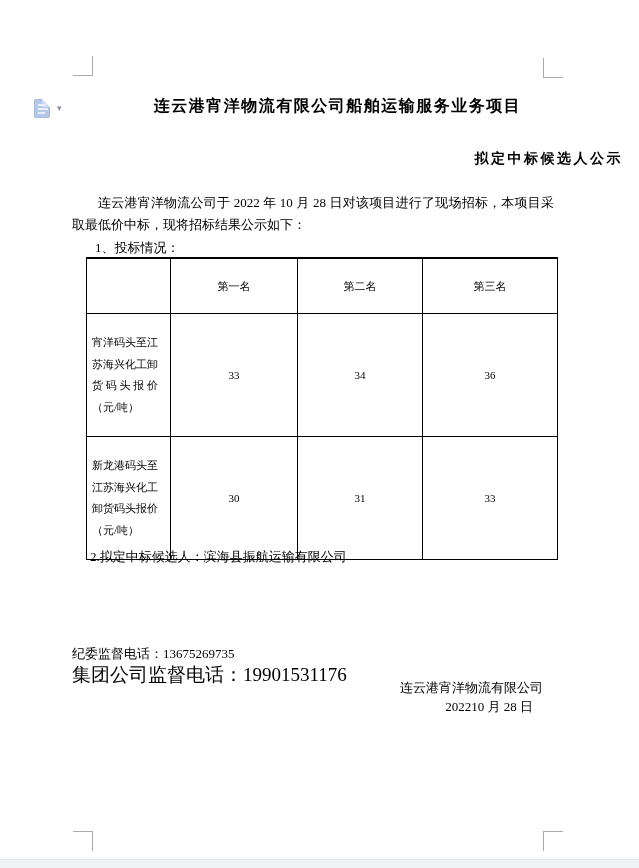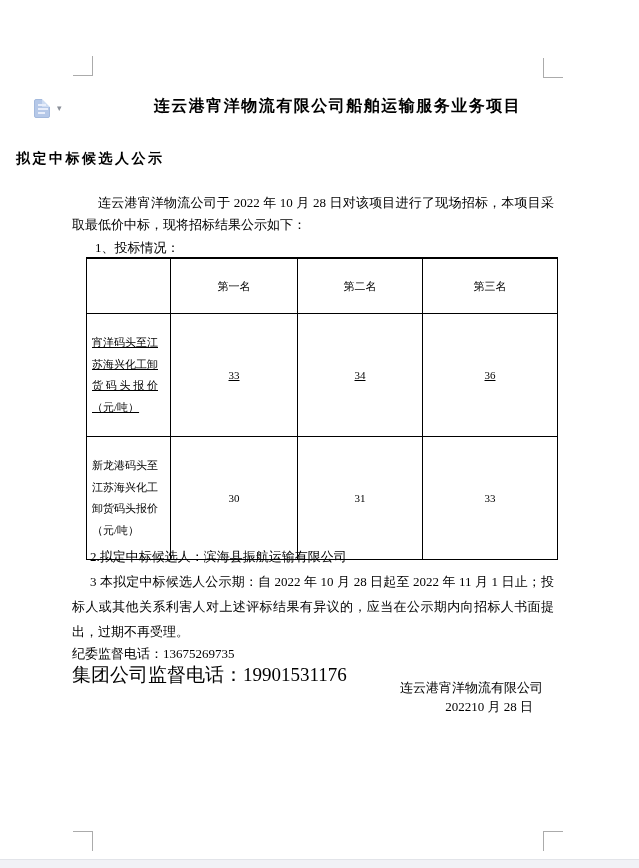--- a/index.html
+++ b/index.html
@@ -20,29 +20,29 @@
   .pl3 { top:12px; width:7px; }
   .paste-caret { margin-left:7px; font-size:9px; color:#8a8f98; font-family:"DejaVu Sans",sans-serif; }
   
   .mark { position:absolute; width:20px; height:20px; }
   .mark-tl { left:73px;  top:56px;  border-right:1px solid #ababab; border-bottom:1px solid #ababab; }
   .mark-tr { left:543px; top:58px;  border-left:1px solid #ababab;  border-bottom:1px solid #ababab; }
   .mark-bl { left:73px;  top:831px; border-right:1px solid #ababab; border-top:1px solid #ababab; }
   .mark-br { left:543px; top:831px; border-left:1px solid #ababab;  border-top:1px solid #ababab; }
   
   .doc-title { position:absolute; left:0; right:0; top:96px; text-align:center; font-size:16px; font-weight:bold; letter-spacing:1.5px;padding-left:36px; }
-  .doc-subtitle { position:absolute; left:0; right:16px; top:150px; text-align:left; font-size:14px; font-weight:bold; letter-spacing:2.5px;padding-left:16px; }
+  .doc-subtitle { position:absolute; left:0; right:16px; top:150px; text-align:right; font-size:14px; font-weight:bold; letter-spacing:2.5px; }
   .intro { position:absolute; left:72px; top:192px; width:482px; font-size:13px; line-height:22px; text-indent:26px; text-align:justify; }
   .sec1 { position:absolute; left:95px; top:239px; font-size:13px; }
   
   .bid-table { position:absolute; left:86px; top:257px; width:471px; border-collapse:collapse; border-top:2px solid #000; table-layout:fixed; }
   .bid-table td { border:1px solid #000; font-size:11px; text-align:center; vertical-align:middle; padding:18px 4px; white-space:pre-line; line-height:24px; }
   .bid-table tr.hrow td { height:30px; line-height:18px; }
   .bid-table tr.r-name td { height:78px; }
-  .bid-table tr.r-p1 td { height:87px;text-decoration:underline; }
+  .bid-table tr.r-p1 td { height:87px; }
   .bid-table tr.r-p2 td { height:92px; }
   .bid-table td.lbl { line-height:21.5px; text-align:left; padding-left:5px; padding-right:3px; }
   .bid-table td.lbl-center { text-align:center; line-height:28px; }
   .bid-table td.v-top { vertical-align:top; padding-top:3px; }
   .sec2 { position:absolute; left:90px; top:548px; font-size:13px; }
   .sec3 { position:absolute; left:72px; top:569px; width:482px; font-size:13px; line-height:25px; text-indent:18px; text-align:justify; }
   .phone1 { position:absolute; left:72px; top:645px; font-size:13px; }
   .phone2 { position:absolute; left:72px; top:662px; font-size:19px; }
   .sig { position:absolute; right:96px; top:680px; text-align:right; font-size:13px; line-height:16px; }
   .sig-date { padding-right:10px; margin-top:3px; }
@@ -102,21 +102,20 @@
 卸货码头报价
 （元/吨）</td>
       <td>30</td>
       <td>31</td>
       <td>33</td>
     </tr>
   </tbody>
     </table>
 
   <div class="sec2">2.拟定中标候选人：滨海县振航运输有限公司</div>
-  <div class="sec3">3 本拟定中标候选人公示期：自 2022 年 10 月 28 日起至 2022 年 11 月 1 日止；投标人或其他关系利害人对上述评标结果有异议的，应当在公示期内向招标人书面提出，过期不再受理。</div>
 
   <div class="phone1">纪委监督电话：13675269735</div>
   <div class="phone2">集团公司监督电话：19901531176</div>
 
   <div class="sig">
     <div>连云港宵洋物流有限公司</div>
     <div class="sig-date">202210 月 28 日</div>
   </div>
 
   <div class="footer-strip"></div>

